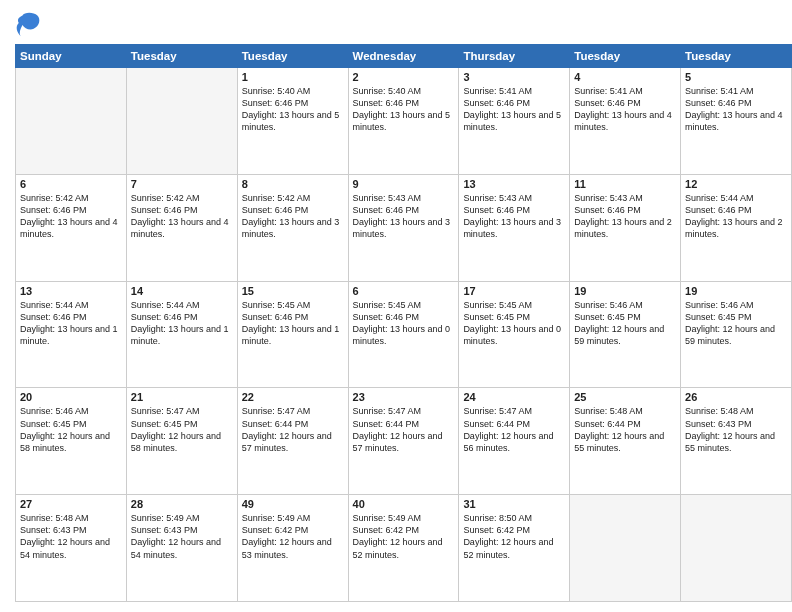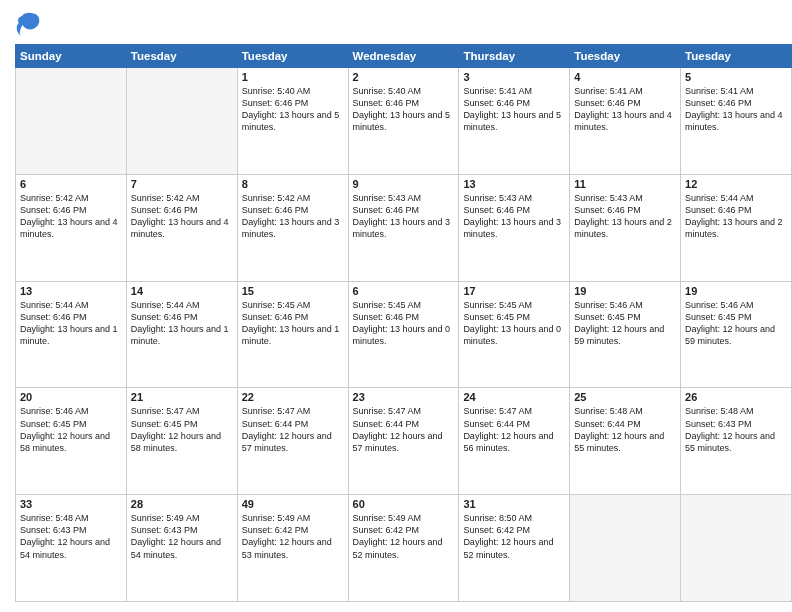--- a/index.html
+++ b/index.html
@@ -295,39 +295,39 @@
           </td>
           <td>
             <span class="day-num">26</span>
             <div class="cell-text">Sunrise: 5:48 AM</div>
             <div class="cell-text">Sunset: 6:43 PM</div>
             <div class="cell-text">Daylight: 12 hours and 55 minutes.</div>
           </td>
         </tr>
         <tr>
           <td>
-            <span class="day-num">33</span>
+            <span class="day-num">27</span>
             <div class="cell-text">Sunrise: 5:48 AM</div>
             <div class="cell-text">Sunset: 6:43 PM</div>
             <div class="cell-text">Daylight: 12 hours and 54 minutes.</div>
           </td>
           <td>
             <span class="day-num">28</span>
             <div class="cell-text">Sunrise: 5:49 AM</div>
             <div class="cell-text">Sunset: 6:43 PM</div>
             <div class="cell-text">Daylight: 12 hours and 54 minutes.</div>
           </td>
           <td>
             <span class="day-num">49</span>
             <div class="cell-text">Sunrise: 5:49 AM</div>
             <div class="cell-text">Sunset: 6:42 PM</div>
             <div class="cell-text">Daylight: 12 hours and 53 minutes.</div>
           </td>
           <td>
-            <span class="day-num">60</span>
+            <span class="day-num">40</span>
             <div class="cell-text">Sunrise: 5:49 AM</div>
             <div class="cell-text">Sunset: 6:42 PM</div>
             <div class="cell-text">Daylight: 12 hours and 52 minutes.</div>
           </td>
           <td>
             <span class="day-num">31</span>
             <div class="cell-text">Sunrise: 8:50 AM</div>
             <div class="cell-text">Sunset: 6:42 PM</div>
             <div class="cell-text">Daylight: 12 hours and 52 minutes.</div>
           </td>

